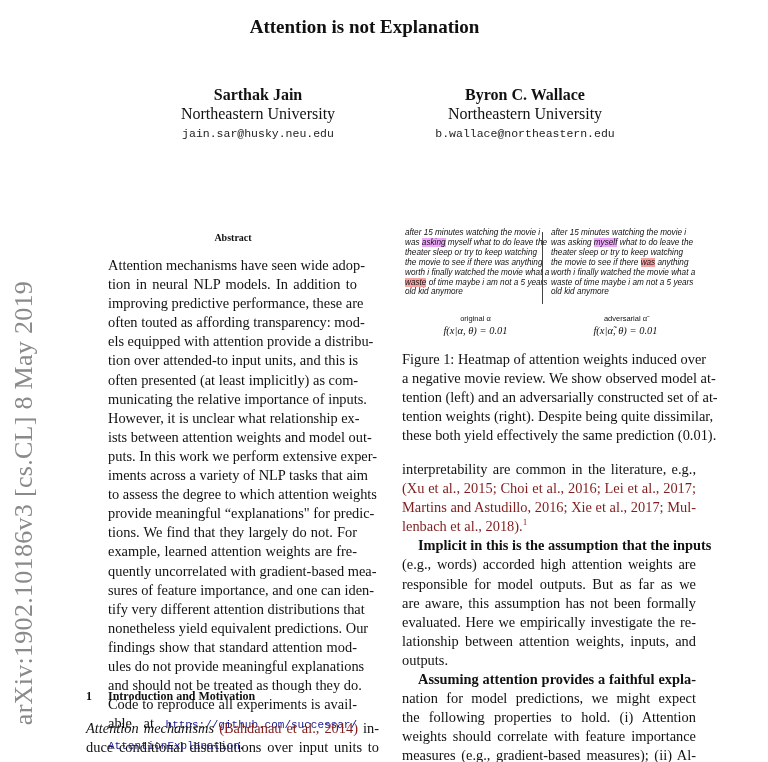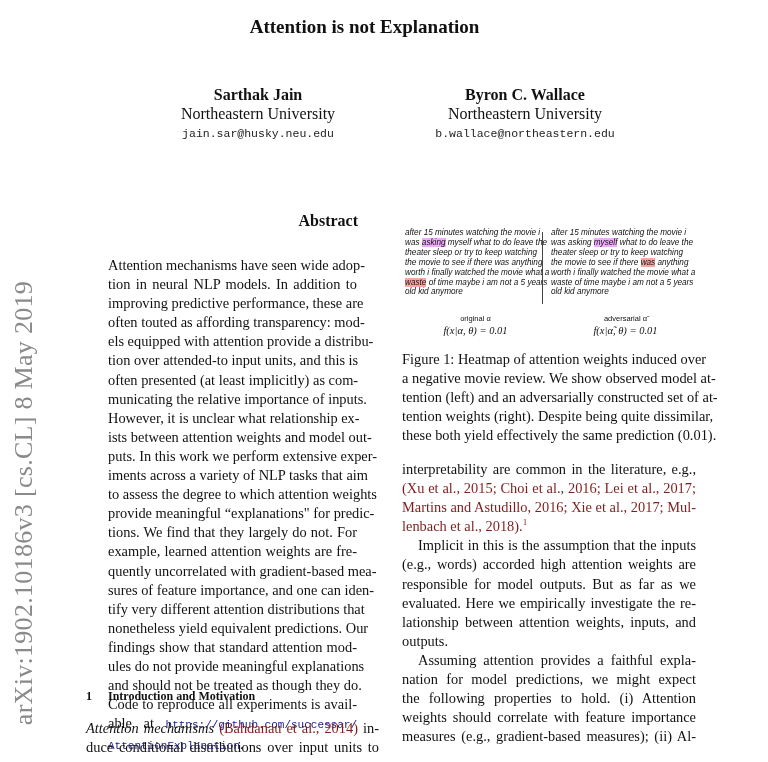--- a/index.html
+++ b/index.html
@@ -6,32 +6,32 @@
   body { width:768px; height:762px; overflow:hidden; position:relative;
          font-family:"Liberation Serif", "DejaVu Serif", serif; color:#111; }
   .abs { position:absolute; }
   .title { left:0; width:681px; top:16px; text-align:center; font-weight:bold; font-size:19px;margin-left:24px; }
   .author { text-align:center; width:300px; }
   .author .name { font-weight:bold; font-size:16px; line-height:19px; }
   .author .aff { font-size:16px; line-height:20px; }
   .author .email { font-family:"Liberation Mono", "DejaVu Sans Mono", monospace; font-size:11.5px; line-height:20px; color:#222; }
   .arxiv { left:-226px; top:488px; width:500px; transform:rotate(-90deg); transform-origin:center center;
            font-size:26px; color:#8a8a8a; white-space:nowrap; text-align:center; letter-spacing:0.3px; }
-  .abstract-h { left:108px; width:250px; top:212px; text-align:right; font-weight:bold; font-size:16px; }
+  .abstract-h { left:108px; width:250px; top:232px; text-align:center; font-weight:bold; font-size:10px; }
   .col { font-size:14.4px; line-height:19.1px; text-align:justify; }
   .col .ln { display:block; white-space:nowrap; text-align-last:justify; }
   .col .ln.last { text-align-last:left; }
   .abs-body { left:108px; width:249px; top:256px; }
   .mono { font-family:"Liberation Mono", "DejaVu Sans Mono", monospace; font-size:11px; color:#1a1a8a; }
   .sec-h { left:86px; top:689px; font-weight:bold; font-size:12px; }
   .sec-h .num { display:inline-block; width:22px; }
   .intro { left:86px; width:293px; top:719px; }
   .cite { color:#7f1d1d; }
   .right { left:402px; width:294px; top:460px; }
-  .indent { text-indent:16px; }
+  .indent { text-indent:16px;font-weight:bold; }
   .fig { left:403px; top:228px; width:296px; height:112px; font-family:"Liberation Sans", "DejaVu Sans", sans-serif; }
   .fig .panel { position:absolute; top:0; width:145px; font-size:8.2px; line-height:9.9px; font-style:italic; color:#111; }
   .fig .panel.left { left:2px; }
   .fig .panel.rightp { left:148px; }
   .fig .sep { position:absolute; left:139px; top:4px; width:1px; height:72px; background:#444; }
   .hl-strong { background:#fca5a5; }
   .hl-light { background:#f0abfc; }
   .fig .lbl { position:absolute; top:86px; width:145px; text-align:center; font-size:7.5px; }
   .fig .eq { position:absolute; top:97px; width:145px; text-align:center; font-family:"Liberation Serif", "DejaVu Serif", serif; font-style:italic; font-size:10.5px; }
   .caption { left:402px; width:294px; top:350px; font-size:14.4px; line-height:19.1px; }
@@ -116,20 +116,21 @@
 </div>
 
 <div class="abs col right">
   <span class="ln">interpretability are common in the literature, e.g.,</span>
   <span class="ln cite">(Xu et al., 2015; Choi et al., 2016; Lei et al., 2017;</span>
   <span class="ln cite">Martins and Astudillo, 2016; Xie et al., 2017; Mul-</span>
   <span class="ln last"><span class="cite">lenbach et al., 2018).</span><sup class="cite">1</sup></span>
   <span class="ln indent">Implicit in this is the assumption that the inputs</span>
   <span class="ln">(e.g., words) accorded high attention weights are</span>
   <span class="ln">responsible for model outputs.  But as far as we</span>
+  <span class="ln">are aware, this assumption has not been formally</span>
   <span class="ln">evaluated. Here we empirically investigate the re-</span>
   <span class="ln">lationship between attention weights, inputs, and</span>
   <span class="ln last">outputs.</span>
   <span class="ln indent">Assuming attention provides a faithful expla-</span>
   <span class="ln">nation for model predictions, we might expect</span>
   <span class="ln">the following properties to hold.  (i) Attention</span>
   <span class="ln">weights should correlate with feature importance</span>
   <span class="ln">measures (e.g., gradient-based measures); (ii) Al-</span>
 </div>
 

